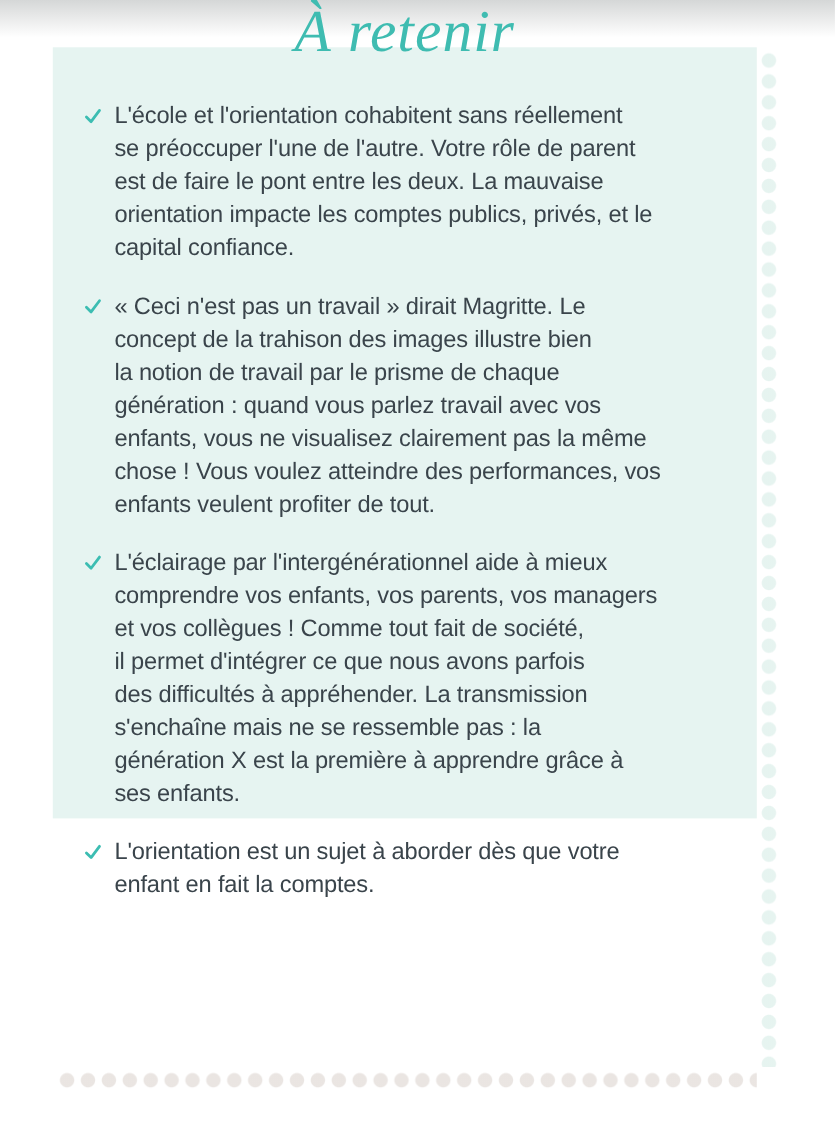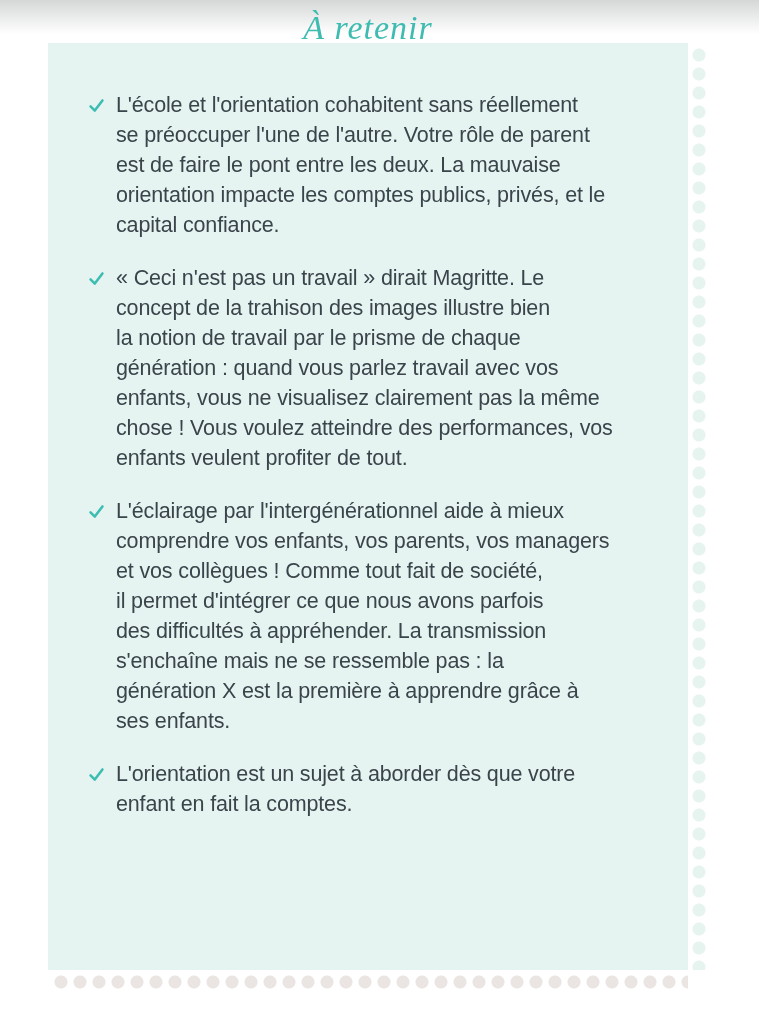--- a/index.html
+++ b/index.html
@@ -20,32 +20,32 @@
     background: linear-gradient(to bottom, #d5d7d7 0%, #e4e5e5 35%, #ffffff 100%);
   }
   .title {
     position: absolute; left: 48px; top: 2px;
     width: 640px;
     margin: 0;
     text-align: center;
     font-family: "Liberation Serif", "DejaVu Serif", serif;
     font-style: italic;
     font-weight: 500;
-    font-size: 34px;
+    font-size: 54px;
     line-height: 52px;
     letter-spacing: 1px;
     color: #3fbcb1;
     z-index: 2;
   }
   .callout {
     position: absolute; left: 48px; top: 43px;
-    width: 640px; height: 927px;
+    width: 640px; height: 701px;
     background: #e6f4f1;
     box-sizing: border-box;
-    padding: 47px 28px 0 40px;
+    padding: 47px 28px 0 28px;
     z-index: 1;
   }
   .bullet {
     display: flex;
     align-items: flex-start;
     margin-bottom: 23px;
   }
   .check {
     flex: 0 0 auto;
     width: 17px; height: 17px;

